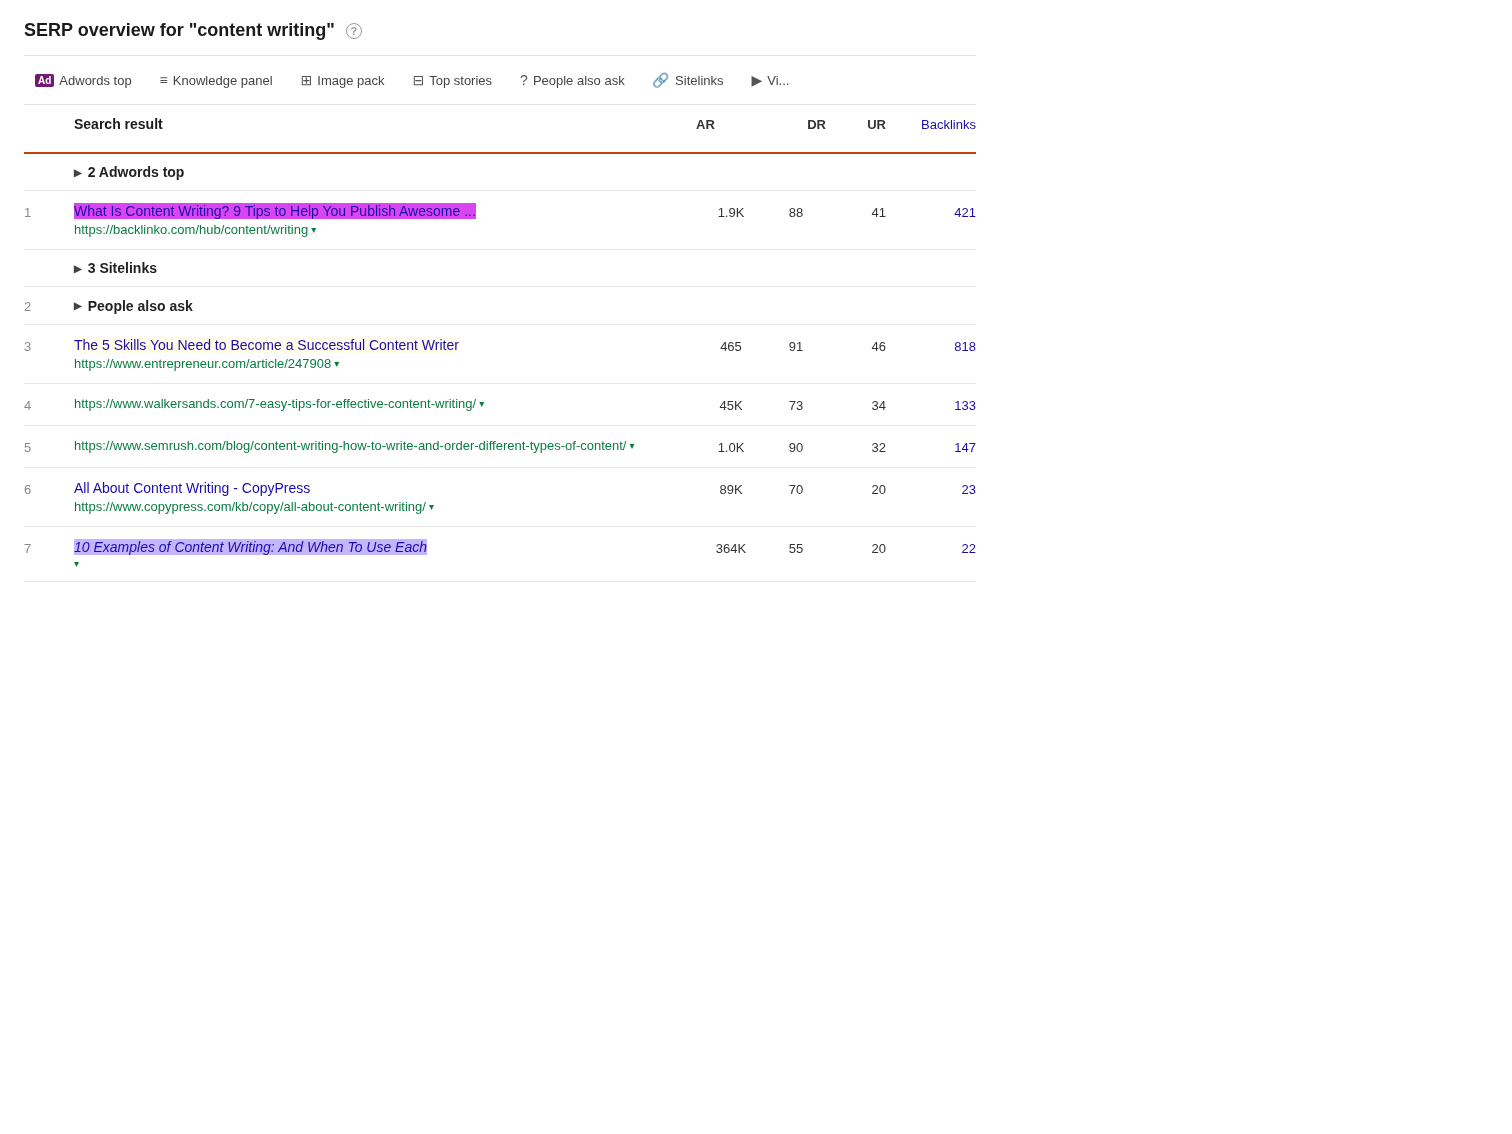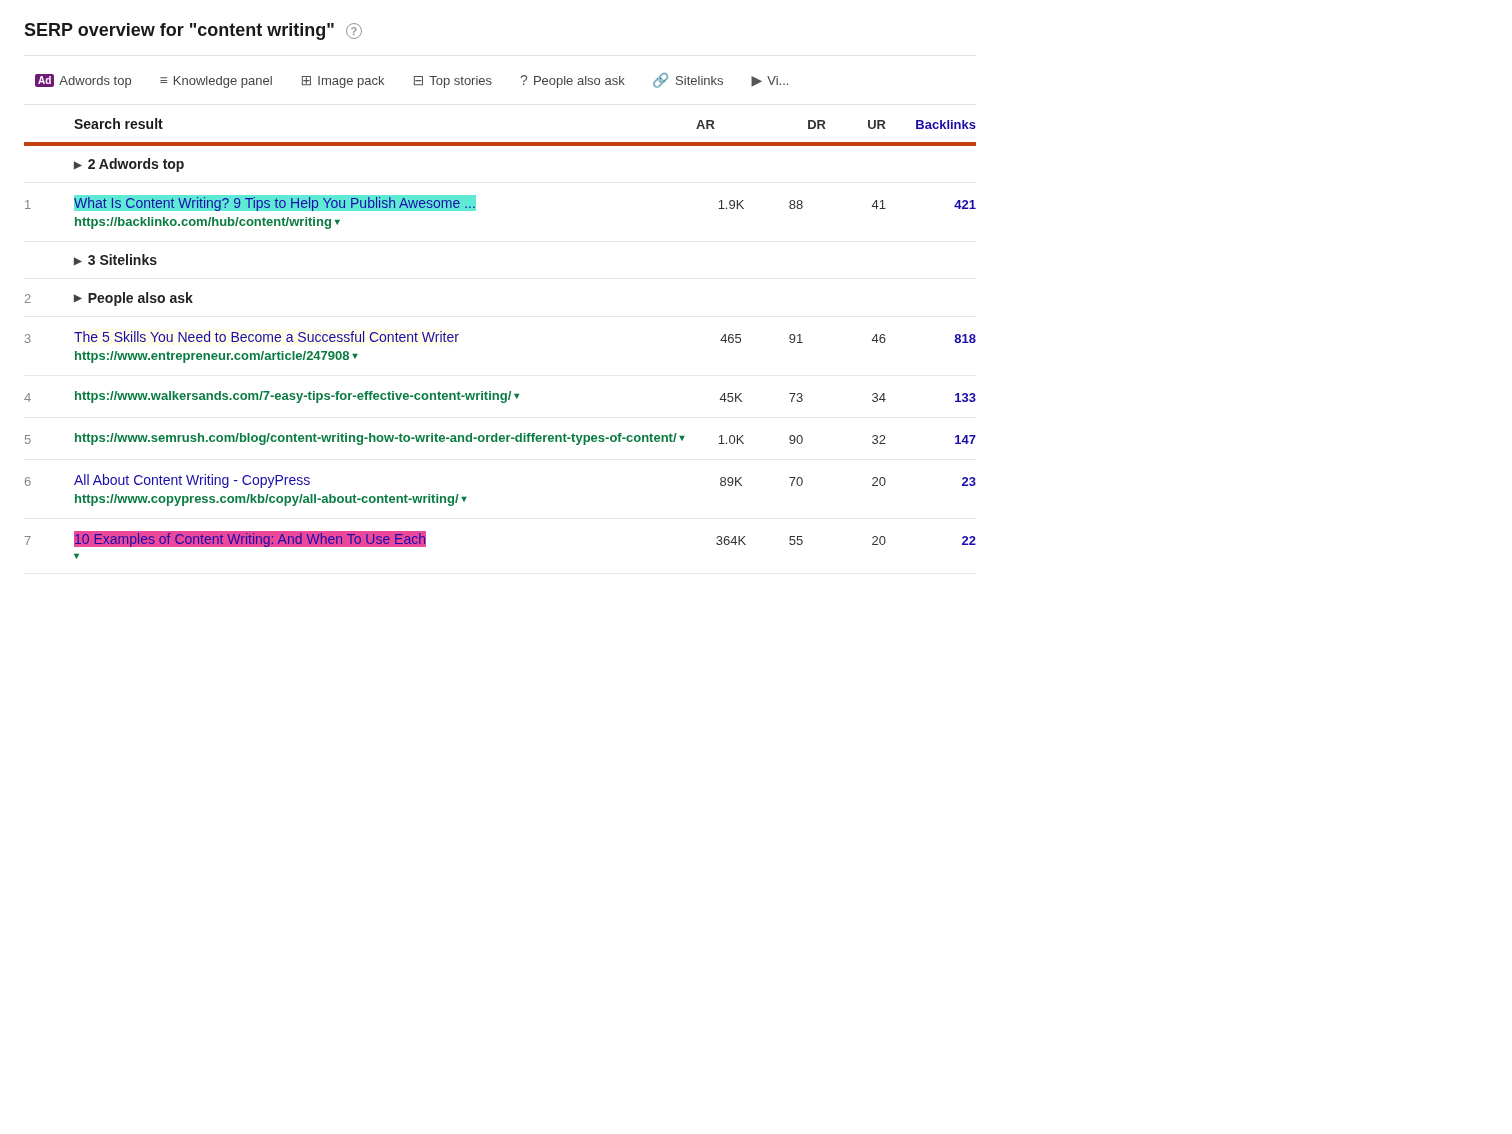--- a/index.html
+++ b/index.html
@@ -68,22 +68,22 @@
       color: #fff;
       font-size: 10px;
       font-weight: 700;
       padding: 1px 3px;
       border-radius: 2px;
     }
     .table-header {
       display: grid;
       grid-template-columns: 50px 1fr 70px 60px 60px 90px;
       align-items: center;
-      padding: 10px 0 10px 0;
-      border-bottom: 4px solid #c2410c;
+      padding: 10px 0 20px 0;
+      border-bottom: 2px solid #c2410c;
       font-weight: 700;
       font-size: 14px;
       color: #1a1a1a;
     }
     .table-header .col-ar { text-align: left; }
     .table-header .col-dr { text-align: right; }
     .table-header .col-ur { text-align: right; }
     .table-header .col-bl { text-align: right; }
 
     .table-row {
@@ -105,30 +105,29 @@
       cursor: pointer;
       margin-bottom: 3px;
     }
     .result-url {
       color: #0a7c42;
       font-size: 13px;
       display: flex;
       align-items: center;
       gap: 3px;
       cursor: pointer;
-      font-weight: bold;
     }
     .dropdown-arrow {
       color: #0a7c42;
       font-size: 10px;
     }
     .col-ar { text-align: center; font-size: 13px; color: #333; padding-top: 2px; }
     .col-dr { text-align: center; font-size: 13px; color: #333; padding-top: 2px; }
     .col-ur { text-align: right; font-size: 13px; color: #333; padding-top: 2px; }
-    .col-bl { text-align: right; font-size: 13px; color: #1a0dab; font-weight: 700; padding-top: 2px; cursor: pointer; }
+    .col-bl { text-align: right; font-size: 13px; color: #1a0dab; font-weight: 400; padding-top: 2px; cursor: pointer; }
     
     .expandable-row {
       display: grid;
       grid-template-columns: 50px 1fr 70px 60px 60px 90px;
       align-items: center;
       padding: 10px 0;
       border-bottom: 1px solid #e8e8e8;
     }
     .expand-btn {
       display: flex;
@@ -204,21 +203,21 @@
       </div>
       <div></div>
       <div></div>
       <div></div>
       <div></div>
     </div>
     <div class="table-row">
       <div class="row-num">1</div>
       <div class="row-content">
         <div class="result-title">
-          <span style="background:#5eead4; display:inline;">What Is Content Writing? 9 Tips to Help You Publish Awesome ...</span>
+          <span style="background:#d946ef; display:inline;">What Is Content Writing? 9 Tips to Help You Publish Awesome ...</span>
         </div>
         <div class="result-url">
           <span>https://backlinko.com/hub/content/writing</span>
           <span class="dropdown-arrow">▾</span>
         </div>
       </div>
       <div class="col-ar">1.9K</div>
       <div class="col-dr">88</div>
       <div class="col-ur">41</div>
       <div class="col-bl">421</div>
@@ -300,21 +299,21 @@
       </div>
       <div class="col-ar">89K</div>
       <div class="col-dr">70</div>
       <div class="col-ur">20</div>
       <div class="col-bl">23</div>
     </div>
     <div class="table-row">
       <div class="row-num">7</div>
       <div class="row-content">
         <div class="result-title">
-          <span style="background:#ec4899; display:inline;">10 Examples of Content Writing: And When To Use Each</span>
+          <span style="background:#c4b5fd; display:inline;font-style:italic;">10 Examples of Content Writing: And When To Use Each</span>
         </div>
         <div class="result-url">
           <span class="dropdown-arrow">▾</span>
         </div>
       </div>
       <div class="col-ar">364K</div>
       <div class="col-dr">55</div>
       <div class="col-ur">20</div>
       <div class="col-bl">22</div>
     </div>

